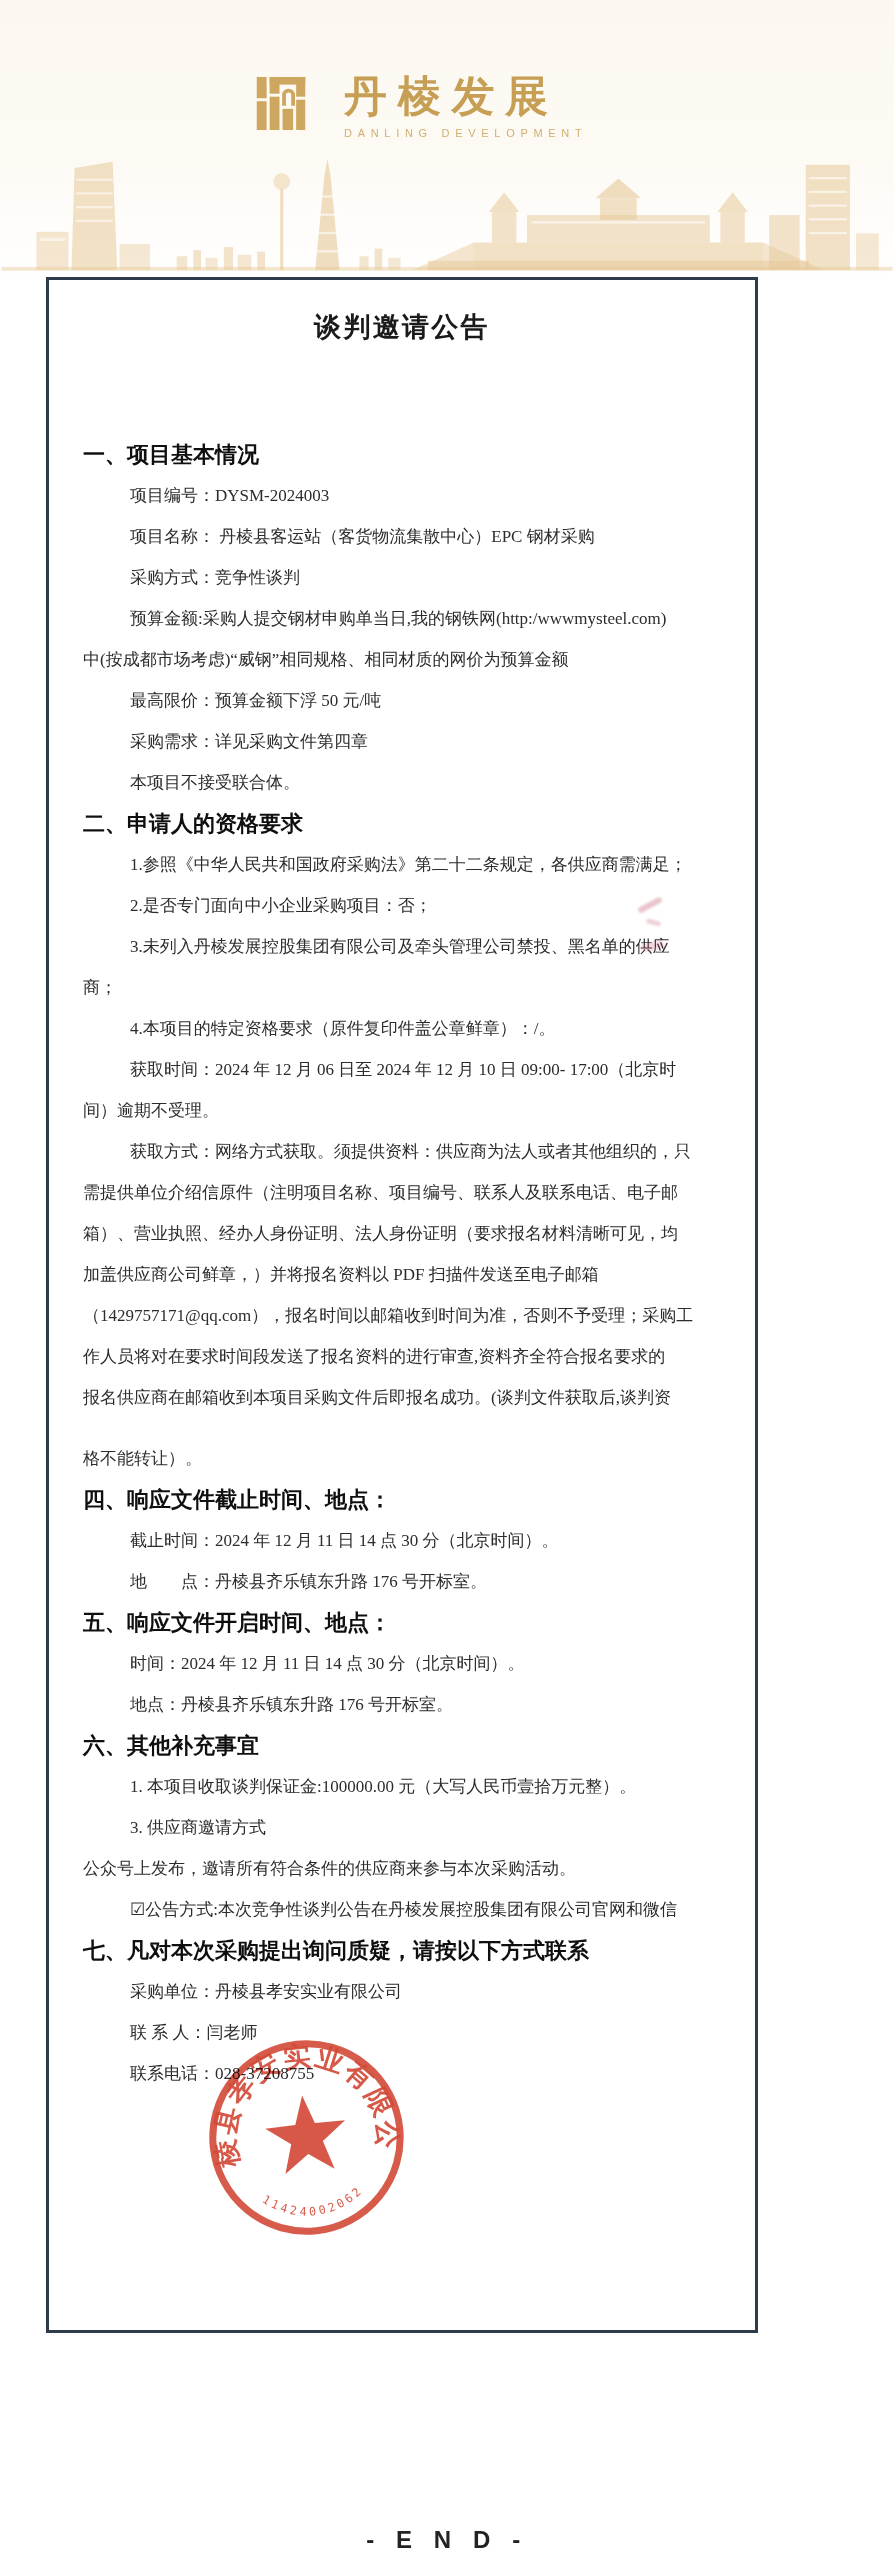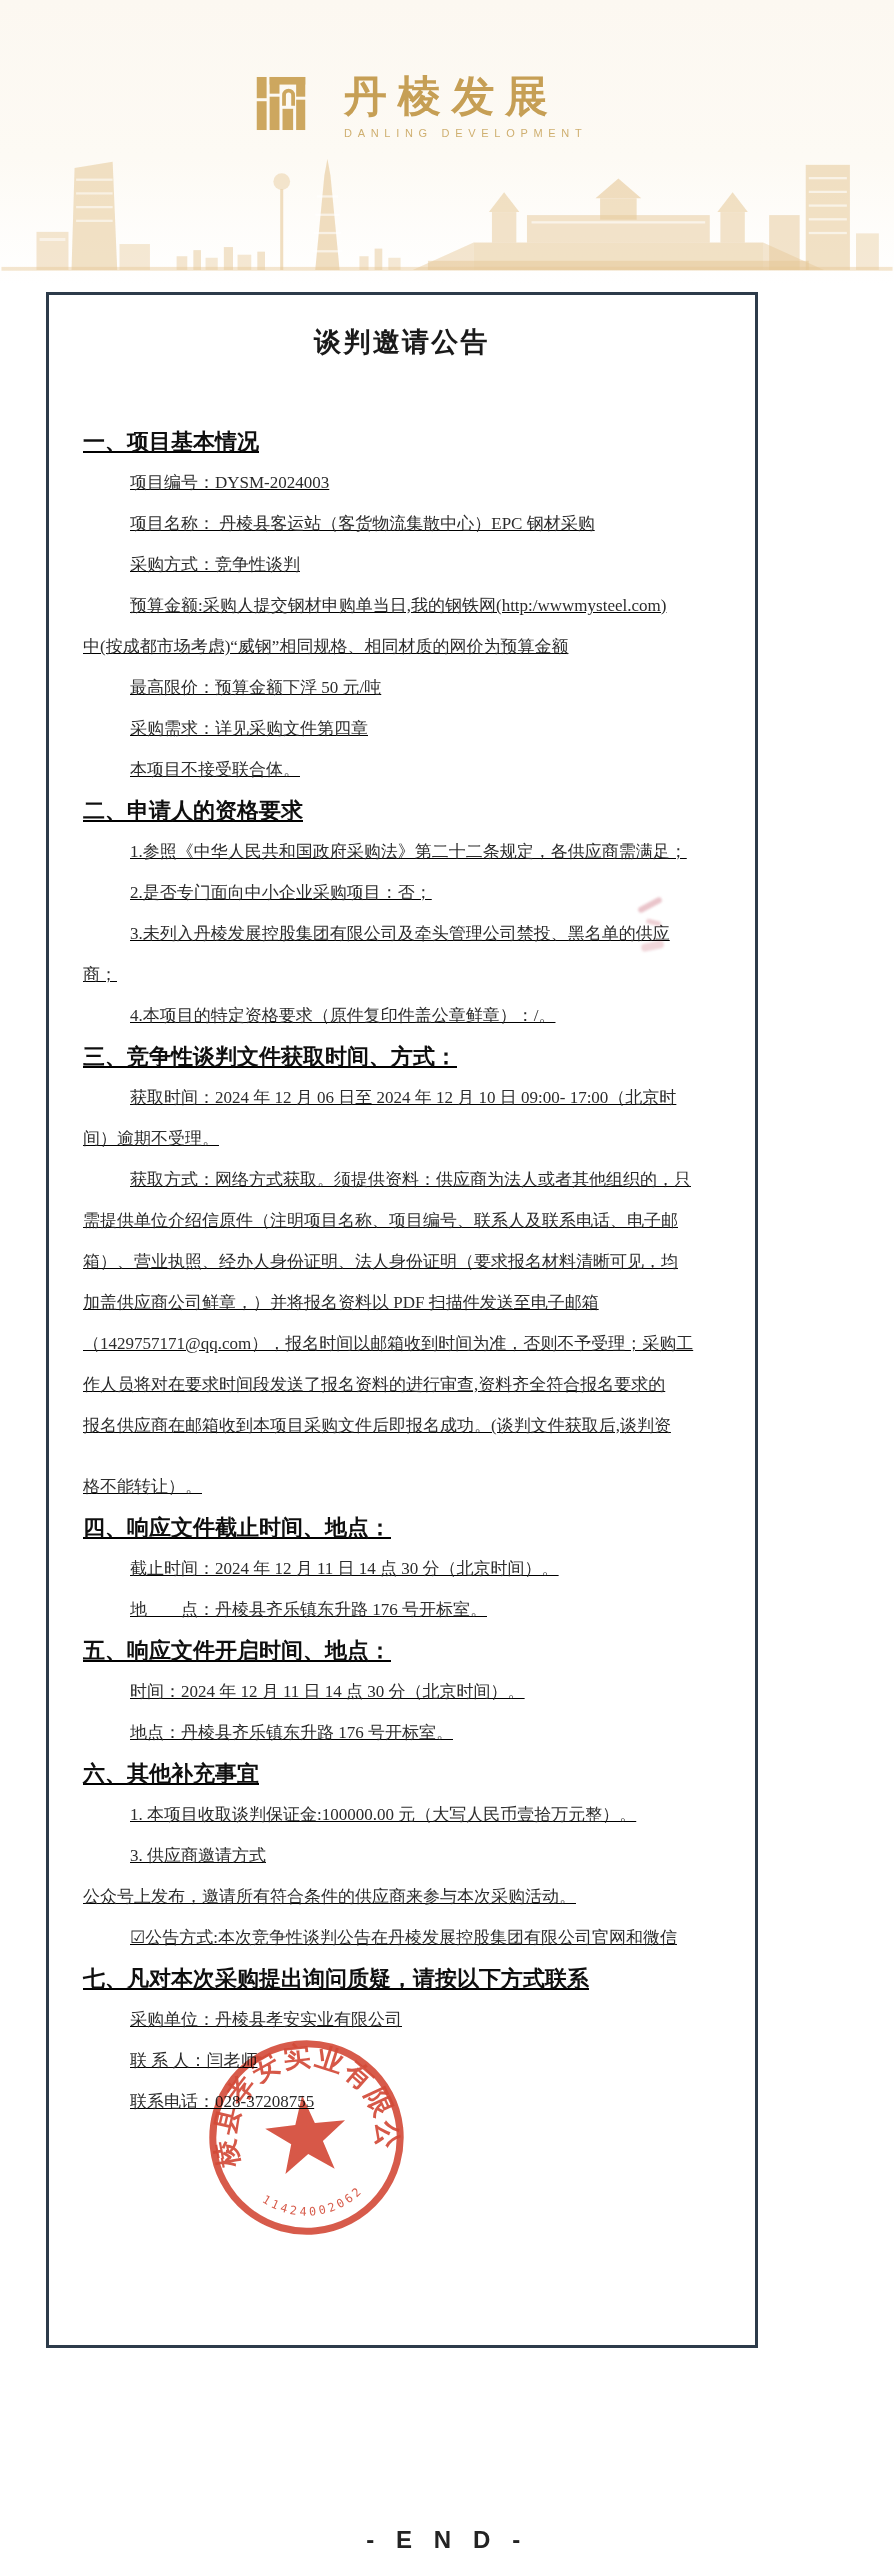--- a/index.html
+++ b/index.html
@@ -19,29 +19,29 @@
     font-size:43px;font-weight:700;color:#c69f55;letter-spacing:10.7px;line-height:1.15;
     font-family:"Liberation Serif","DejaVu Serif",serif;
   }
   .brand-en{
     margin-top:6px;font-size:11px;letter-spacing:5.7px;color:#cfaf70;
     font-family:"Liberation Sans","DejaVu Sans",sans-serif;
   }
   .skyline{position:absolute;top:142px;left:0;width:894px;height:131px;}
   
   .card{
-    position:absolute;left:46px;top:292px;width:712px;height:2056px;
+    position:absolute;left:46px;top:277px;width:712px;height:2056px;
     box-sizing:border-box;background:#ffffff;border:3.8px solid #2d3b4a;
   }
   .doc-title{
     margin-top:29px;text-align:center;
     font-family:"Liberation Sans","DejaVu Sans",sans-serif;
     font-weight:700;font-size:27px;color:#1a1a1a;letter-spacing:2.3px;
   }
-  .doc-lines{margin-top:61px;text-decoration:underline;}
+  .doc-lines{margin-top:89px;}
   .line{
     font-size:17px;line-height:41px;height:41px;white-space:pre;
     color:#2c2c2c;overflow:visible;
   }
   .line.h{
     font-family:"Liberation Sans","DejaVu Sans",sans-serif;
     font-weight:700;font-size:22px;color:#0f0f0f;margin-left:34px;
   }
   .line.i{margin-left:81px;}
   .line.c{margin-left:34px;}
@@ -161,21 +161,20 @@
       <div class="line c">中(按成都市场考虑)“威钢”相同规格、相同材质的网价为预算金额</div>
       <div class="line i">最高限价：预算金额下浮 50 元/吨</div>
       <div class="line i">采购需求：详见采购文件第四章</div>
       <div class="line i">本项目不接受联合体。</div>
       <div class="line h">二、申请人的资格要求</div>
       <div class="line i">1.参照《中华人民共和国政府采购法》第二十二条规定，各供应商需满足；</div>
       <div class="line i">2.是否专门面向中小企业采购项目：否；</div>
       <div class="line i">3.未列入丹棱发展控股集团有限公司及牵头管理公司禁投、黑名单的供应</div>
       <div class="line c">商；</div>
       <div class="line i">4.本项目的特定资格要求（原件复印件盖公章鲜章）：/。</div>
-      <div class="line h">三、竞争性谈判文件获取时间、方式：</div>
       <div class="line i">获取时间：2024 年 12 月 06 日至 2024 年 12 月 10 日 09:00- 17:00（北京时</div>
       <div class="line c">间）逾期不受理。</div>
       <div class="line i">获取方式：网络方式获取。须提供资料：供应商为法人或者其他组织的，只</div>
       <div class="line c">需提供单位介绍信原件（注明项目名称、项目编号、联系人及联系电话、电子邮</div>
       <div class="line c">箱）、营业执照、经办人身份证明、法人身份证明（要求报名材料清晰可见，均</div>
       <div class="line c">加盖供应商公司鲜章，）并将报名资料以 PDF 扫描件发送至电子邮箱</div>
       <div class="line c">（1429757171@qq.com），报名时间以邮箱收到时间为准，否则不予受理；采购工</div>
       <div class="line c">作人员将对在要求时间段发送了报名资料的进行审查,资料齐全符合报名要求的</div>
       <div class="line c">报名供应商在邮箱收到本项目采购文件后即报名成功。(谈判文件获取后,谈判资</div>
       <div class="line c gap">格不能转让）。</div>

